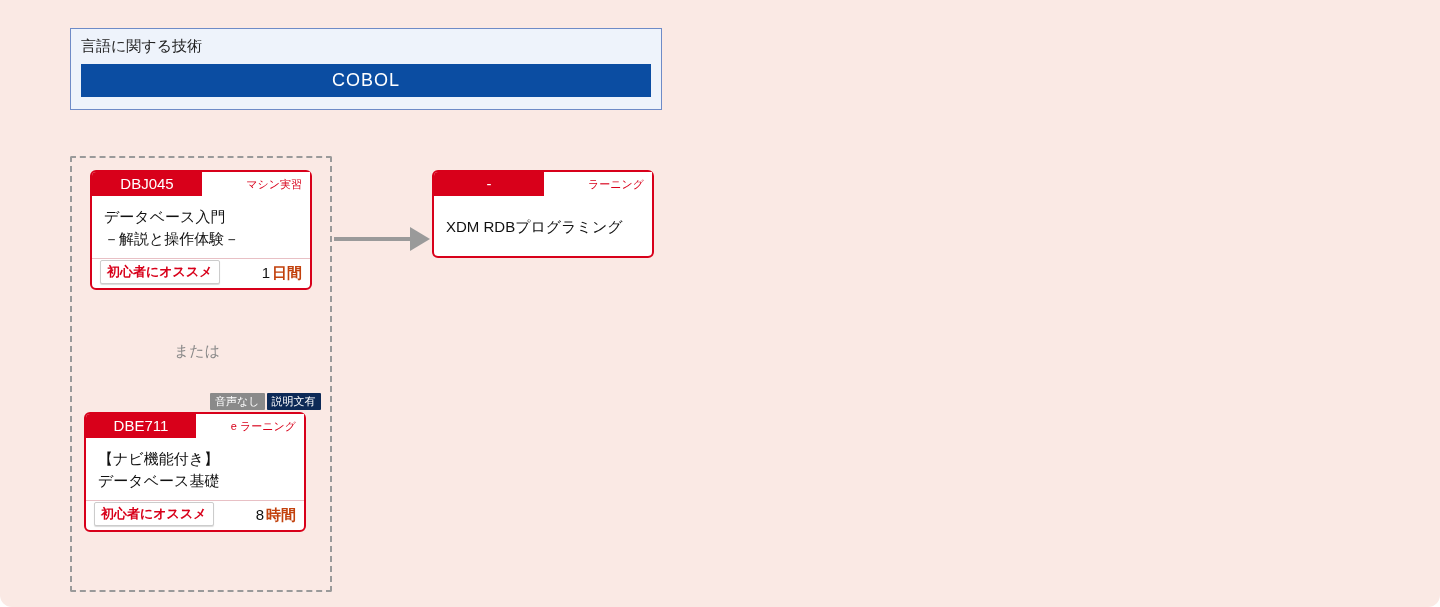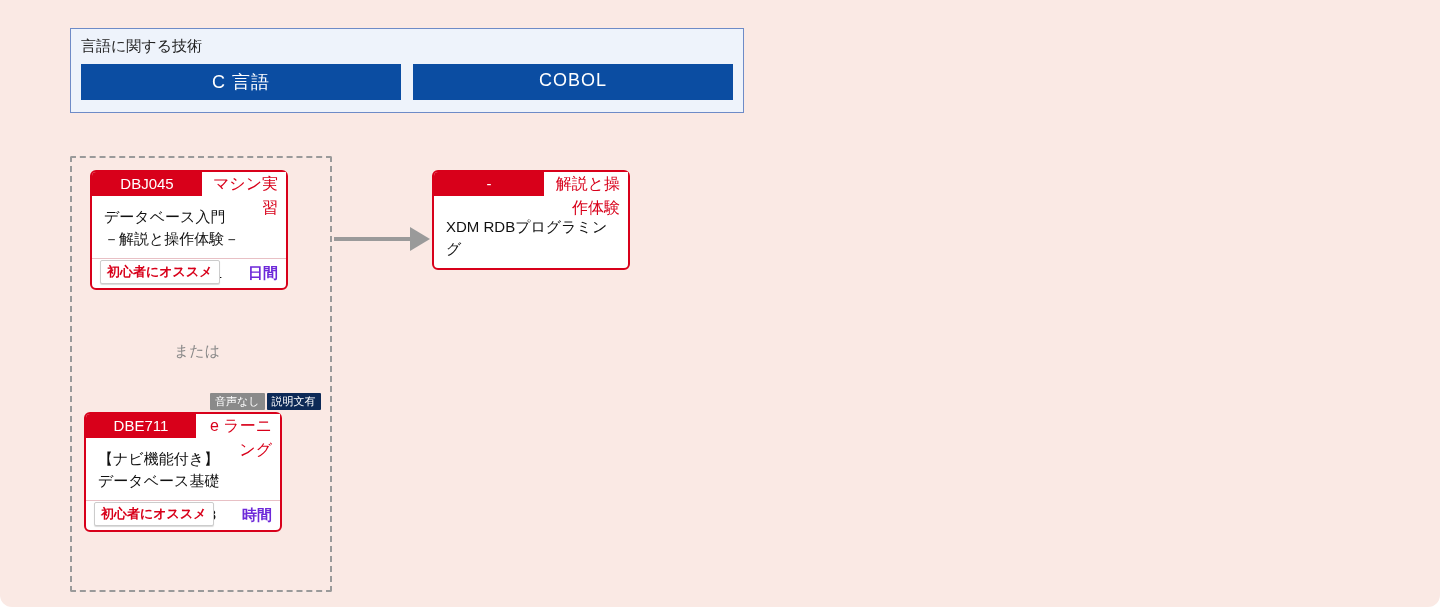--- a/index.html
+++ b/index.html
@@ -13,21 +13,21 @@
     position: relative;
     width: 1440px;
     height: 607px;
     background: #fae9e4;
     border-radius: 0 0 12px 12px;
   }
   
   .cat-box {
     position: absolute;
     left: 70px; top: 28px;
-    width: 674px;
+    width: 592px;
     border: 1px solid #6e8bc7;
     background: #eef3fb;
     padding: 8px 10px 12px 10px;
   }
   .cat-title {
     font-size: 15px;
     color: #222;
     margin-bottom: 8px;
   }
   .cat-row { display: flex; gap: 12px; }
@@ -56,21 +56,21 @@
     position: absolute;
     left: 0; right: 8px;
     top: 184px;
     text-align: center;
     color: #888;
     font-size: 15px;
   }
   
   .card {
     position: absolute;
-    width: 198px;
+    width: 222px;
     background: #fff;
     border: 2px solid #d8001a;
     border-radius: 6px;
     overflow: visible;
   }
   .card-head {
     display: flex;
     height: 24px;
     line-height: 24px;
   }
@@ -79,21 +79,21 @@
     background: #d8001a;
     color: #fff;
     font-size: 15px;
     text-align: center;
     border-radius: 4px 0 0 0;
   }
   .card-type {
     flex: 1;
     background: #fff;
     color: #d8001a;
-    font-size: 16px;
+    font-size: 11px;
     text-align: right;
     padding-right: 8px;
   }
   .card-body {
     padding: 10px 12px 8px 12px;
     font-size: 15px;
     line-height: 1.45;
     color: #111;
     min-height: 60px;
   }
@@ -115,21 +115,21 @@
     border: 1px solid #ccc;
     border-radius: 2px;
     padding: 2px 6px;
     box-shadow: 0 1px 1px rgba(0,0,0,0.15);
   }
   .card-dur {
     margin-left: auto;
     font-size: 15px;
   }
   .card-dur .num { color: #111; margin-right: 2px; }
-  .card-dur .unit { color: #6d28d9; font-weight: 600; margin-left: 24px; }
+  .card-dur .unit { color: #c2410c; font-weight: 600; }
   
   .pill-row {
     position: absolute;
     display: flex;
     gap: 2px;
   }
   .pill {
     font-size: 11px;
     padding: 2px 5px;
     border-radius: 1px;
@@ -159,21 +159,20 @@
   }
 </style>
 </head>
 <body>
 
 <div class="canvas">
 
   <div class="cat-box">
     <div class="cat-title">言語に関する技術</div>
     <div class="cat-row">
-      <div class="cat-btn">C 言語</div>
       <div class="cat-btn">COBOL</div>
     </div>
   </div>
 
   <div class="dash-group">
     <div class="or-text">または</div>
   </div>
 
   <div class="card" style="left:90px; top:170px;">
     <div class="card-head">
@@ -215,20 +214,20 @@
   </div>
 
   <div class="arrow">
     <div class="arrow-line"></div>
     <div class="arrow-head"></div>
   </div>
 
   <div class="card" style="left:432px; top:170px;">
     <div class="card-head">
       <div class="card-code">-</div>
-      <div class="card-type">解説と操作体験</div>
+      <div class="card-type">ラーニング</div>
     </div>
     <div class="card-body" style="padding-top:20px;">
       <span>XDM RDBプログラミング</span>
     </div>
   </div>
 
 </div>
 
 </body></html>

